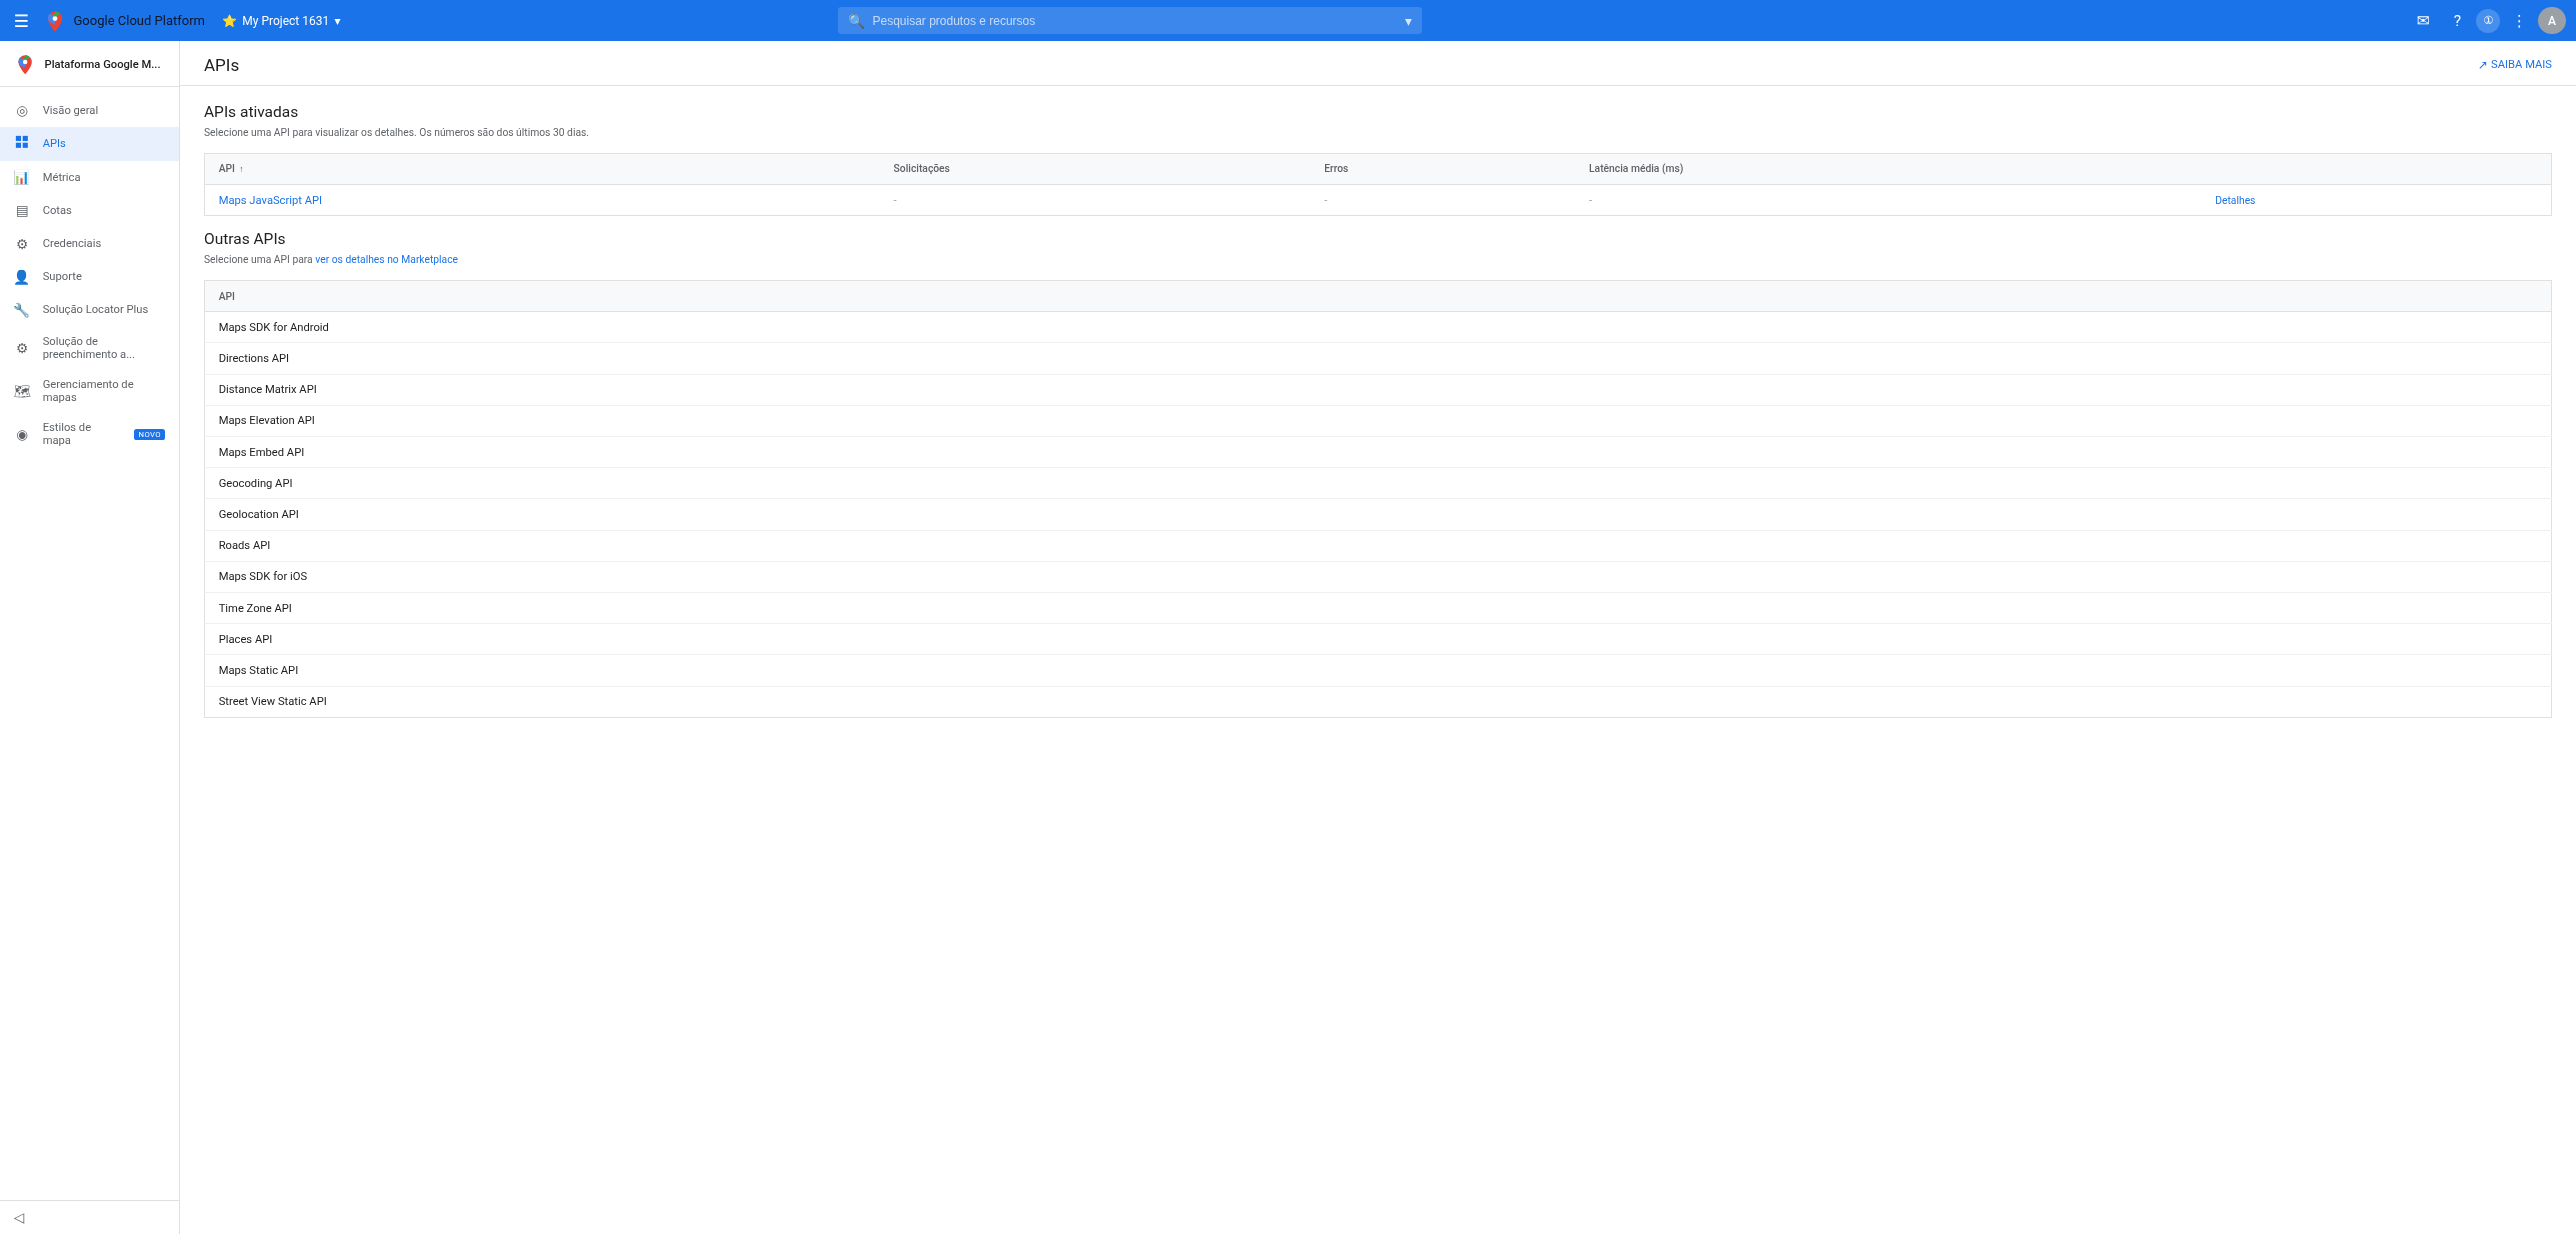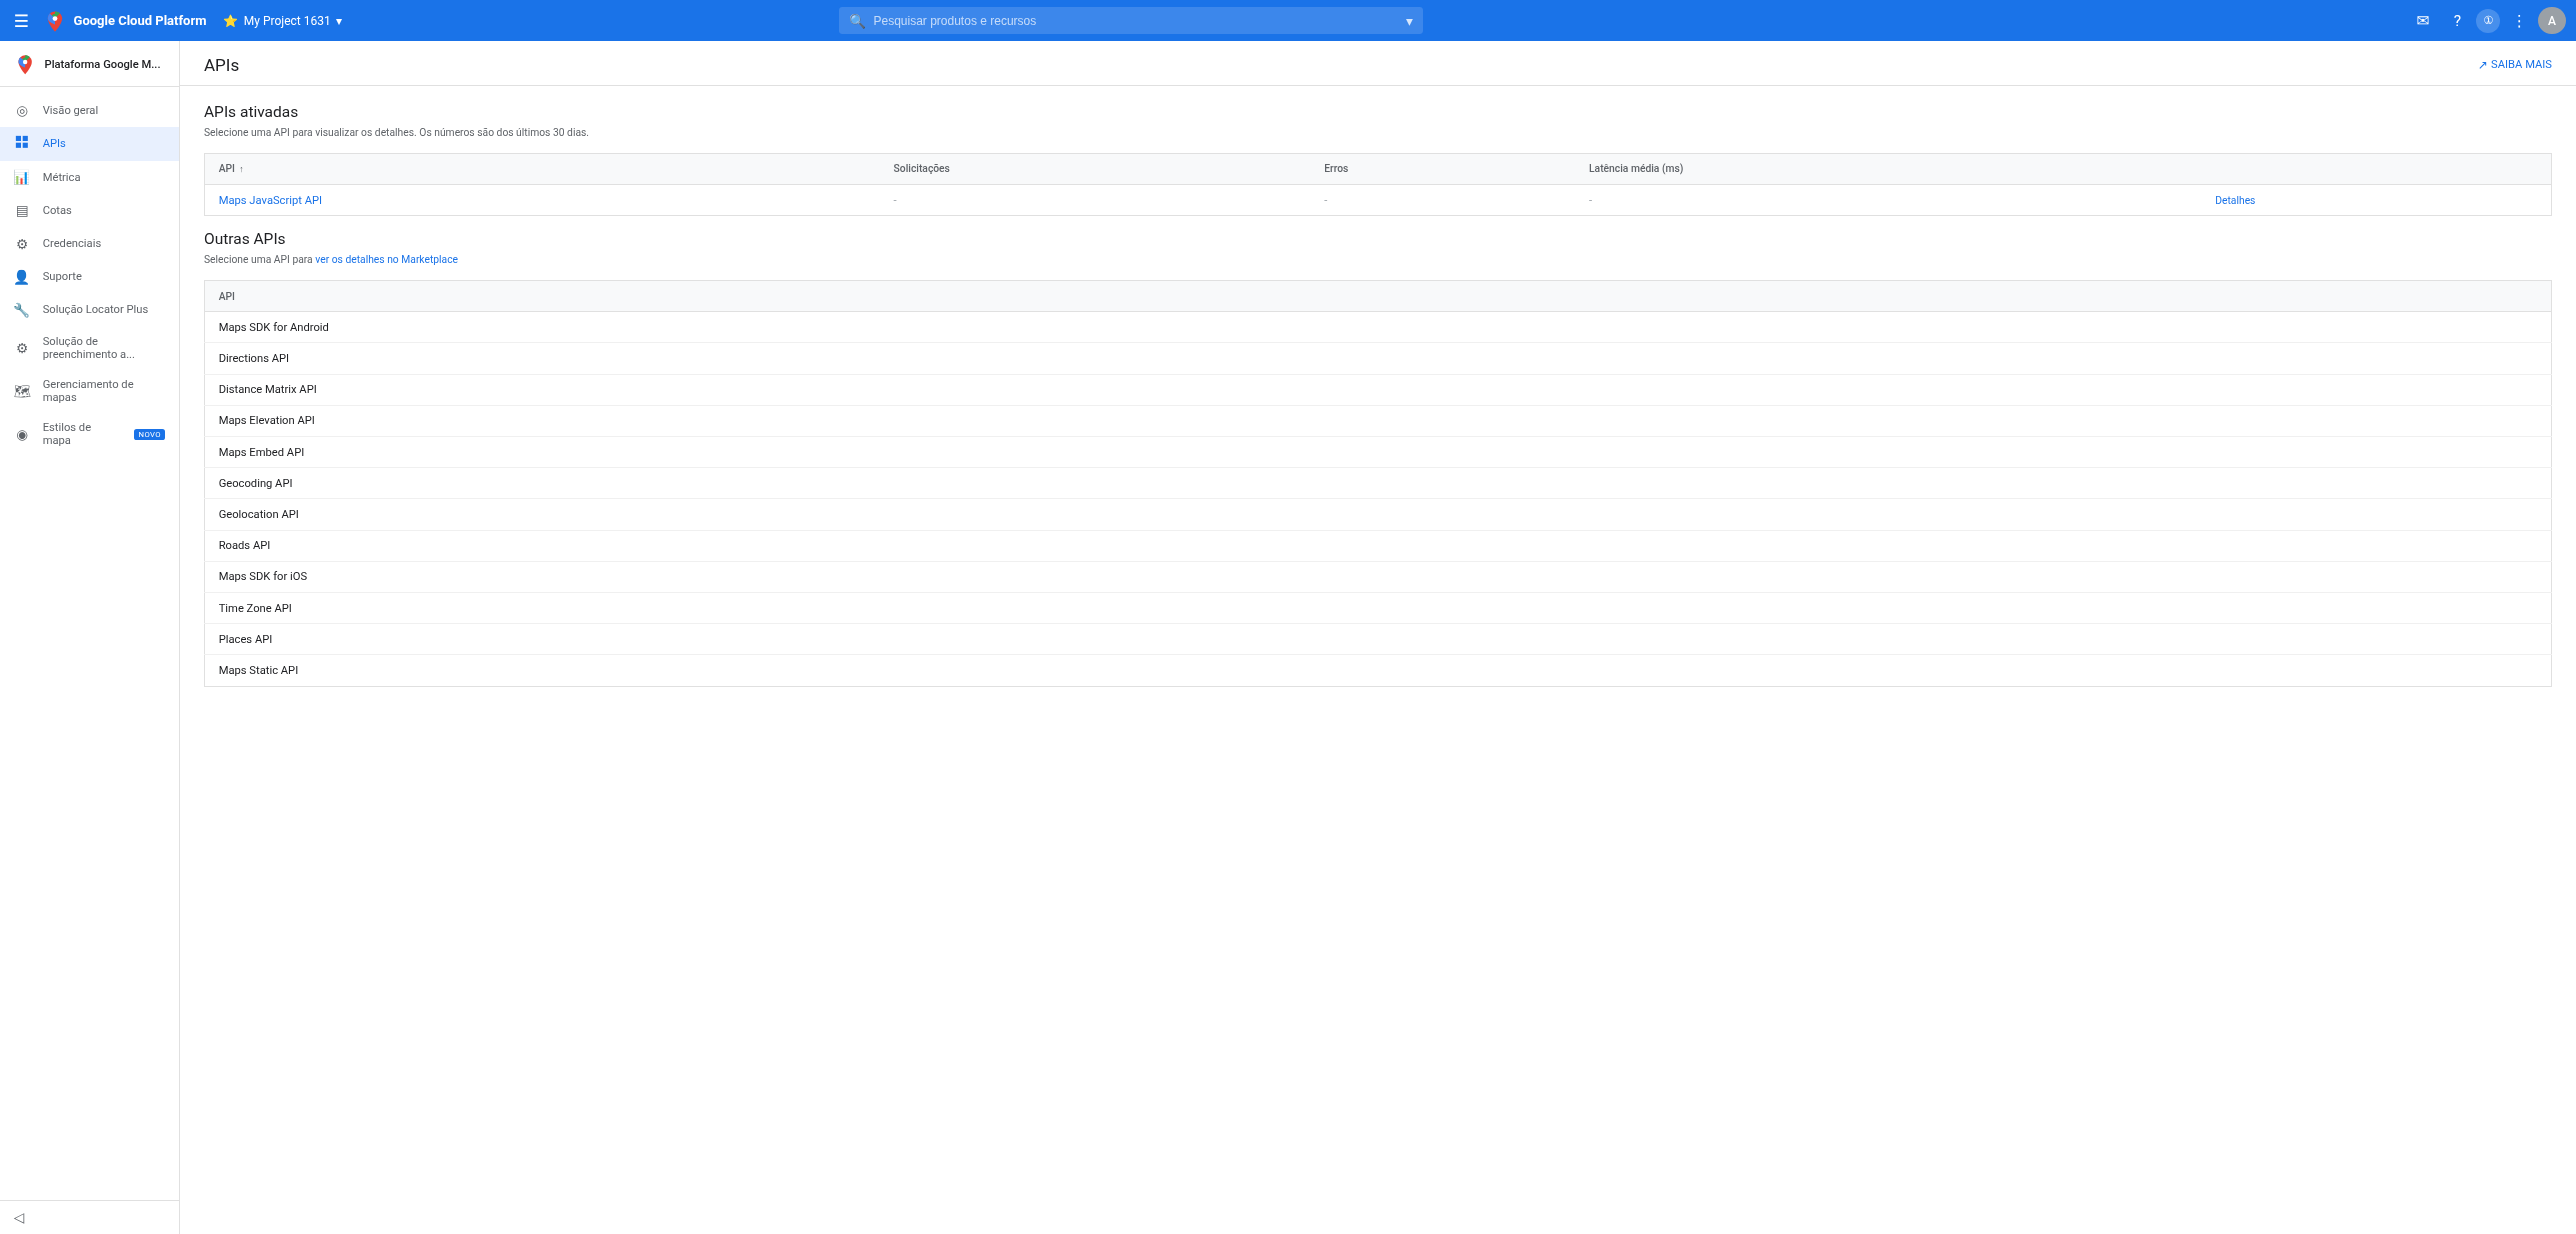--- a/index.html
+++ b/index.html
@@ -13,21 +13,21 @@
       height: 41px;
       padding: 0 10.3px;
       gap: 10.3px;
       position: fixed;
       top: 0; left: 0; right: 0;
       z-index: 100;
     }
     .topbar-menu-icon { color: #fff; font-size: 17px; cursor: pointer; padding: 3.4px; }
     .topbar-logo { display: flex; align-items: center; gap: 6.9px; }
     .topbar-logo-icon { width: 24px; height: 24px; }
-    .topbar-title { color: #ffffff; font-size: 13px; font-weight: 700; white-space: nowrap; }
+    .topbar-title { color: #0f172a; font-size: 13px; font-weight: 400; white-space: nowrap; }
     .topbar-project { display: flex; align-items: center; gap: 5.2px; margin-left: 6.9px; cursor: pointer; }
     .topbar-project-icon { color: #fff; font-size: 12px; }
     .topbar-project-name { color: #fff; font-size: 12px; }
     .topbar-project-chevron { color: #fff; font-size: 12px; }
     .topbar-search {
       flex: 1;
       max-width: 584px;
       margin: 0 auto;
       display: flex;
       align-items: center;
@@ -390,19 +390,22 @@
             </tr>
             <tr>
               <td style="color: rgb(32, 33, 36);">Time Zone API</td>
             </tr>
             <tr>
               <td style="color: rgb(32, 33, 36);">Places API</td>
             </tr>
             <tr>
               <td style="color: rgb(32, 33, 36);">Maps Static API</td>
             </tr>
+            <tr>
+              <td style="color: rgb(32, 33, 36);">Street View Static API</td>
+            </tr>
           </tbody>
       </table>
 
     </div>
   </div>
 </div>
 
 
 </body></html>

